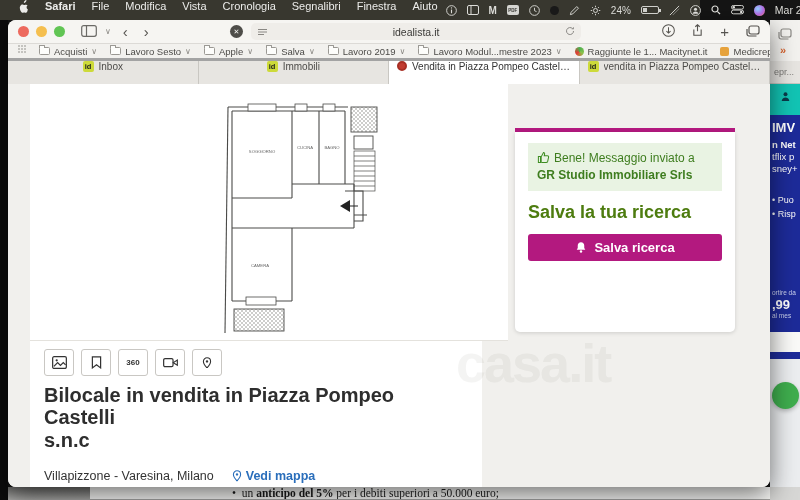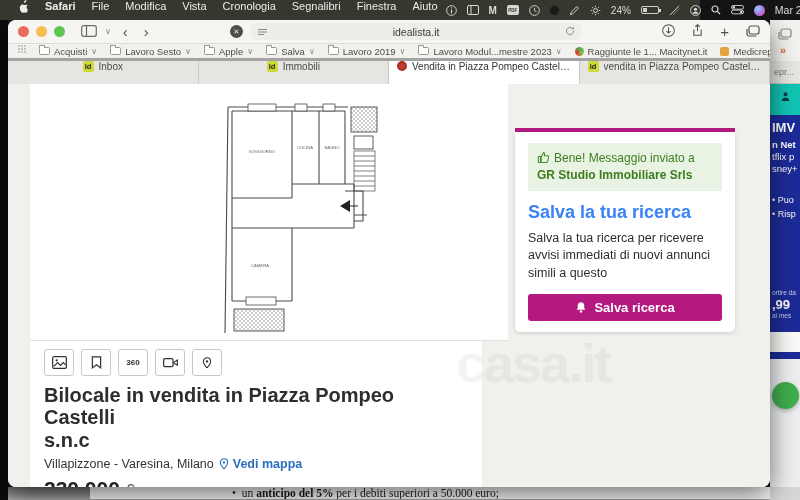--- a/index.html
+++ b/index.html
@@ -63,34 +63,34 @@
 
 .content{position:relative;height:403px;background:#f1f0ed;overflow:hidden}
 .plan-wrap{position:absolute;left:22px;top:0;width:478px;height:257px;background:#fff;border-bottom:1px solid #e4e2dd}
 .listing{position:absolute;left:22px;top:257px;width:452px;height:146px;background:#fff;padding:8px 14px;overflow:hidden}
 .media-row{display:flex;gap:7px}
 .media-btn{width:30px;height:27px;border:1px solid #c9c7c3;border-radius:3px;background:#fff;
   display:grid;place-items:center}
 .badge360{font-size:8px;font-weight:bold;color:#333}
 .l-title{margin-top:8px;font-size:20px;font-weight:bold;color:#2e2e2e;line-height:1.12}
 .l-title span{display:block}
-.loc-row{margin-top:6px;display:flex;align-items:center;gap:5px;font-size:12.5px;color:#333}
+.loc-row{margin-top:18px;display:flex;align-items:center;gap:18px;font-size:12.5px;color:#333}
 .maplink{color:#2a6ebb;font-weight:bold;display:flex;align-items:center;gap:4px}
 .price{margin-top:6px;font-size:21px;font-weight:bold;color:#222}
 .price .cur{font-size:16px;font-weight:normal;color:#555}
 .watermark{position:absolute;left:448px;top:248px;font-size:54px;font-weight:bold;
   color:rgba(110,110,100,0.08);letter-spacing:-2px;z-index:6;pointer-events:none}
 
 
 .card-bar{position:absolute;left:507px;top:44px;width:220px;height:4px;background:#b3197f;z-index:4}
 .card{position:absolute;left:507px;top:48px;width:220px;height:200px;background:#fff;
   border-radius:0 0 5px 5px;box-shadow:0 1px 4px rgba(0,0,0,.15);padding:11px 13px;z-index:4}
 .alert{background:#e9f3e3;padding:7px 9px;font-size:12px;color:#3e7d1f;line-height:1.4}
 .alert b{font-weight:bold}
-.card h2{font-size:18px;color:#3b82f6;margin-top:11px}
+.card h2{font-size:18px;color:#4d7c0f;margin-top:11px}
 .card p{font-size:12.5px;color:#2e2e2e;margin-top:7px;line-height:1.42}
 .save-btn{margin-top:11px;height:27px;background:#b3197f;border-radius:3px;border:0;width:100%;
   color:#fff;font-size:13px;font-weight:bold;display:flex;align-items:center;justify-content:center;gap:7px;
   font-family:inherit}
 
 
 .bk{position:absolute;z-index:1}
 .bk-top{left:770px;top:20px;width:30px;height:41px;background:#f3f2ef;color:#d9632e}
 .bk-top .tabsico{position:absolute;left:8px;top:6px}
 .bk-top .ovf2{position:absolute;left:10px;top:24px;font-size:11px;font-weight:bold}
@@ -398,21 +398,20 @@
       </div>
 
       <div class="card-bar"></div>
       <div class="card">
         <div class="alert">
           <svg viewBox="0 0 14 14" width="13" style="vertical-align:-2px;margin-right:4px">
               <path d="M1.5 6h2.3v6.5H1.5zM4.5 12.1V6.3L7 1.6c.9.1 1.4.8 1.2 1.9L7.8 5h3.4c.9 0 1.5.7 1.3 1.6l-1 4.6c-.2.8-.8 1.3-1.6 1.3H5.6z" fill="none" stroke="#3e8d22" stroke-width="1.1"></path>
             </svg><span>Bene! Messaggio inviato a </span><b>GR Studio Immobiliare Srls</b>
         </div>
         <h2>Salva la tua ricerca</h2>
-        <p>Salva la tua ricerca per ricevere avvisi immediati di nuovi annunci simili a questo</p>
         <button class="save-btn">
           <svg viewBox="0 0 14 14" width="12">
               <path d="M7 1.5c2.3 0 3.8 1.7 3.8 4v2.6l1.2 2.2H2l1.2-2.2V5.5c0-2.3 1.5-4 3.8-4z" fill="#fff"></path>
               <circle cx="7" cy="12.3" r="1.4" fill="#fff"></circle>
             </svg>
           <span>Salva ricerca</span>
         </button>
       </div>
 
       <div class="watermark">casa.it</div>

